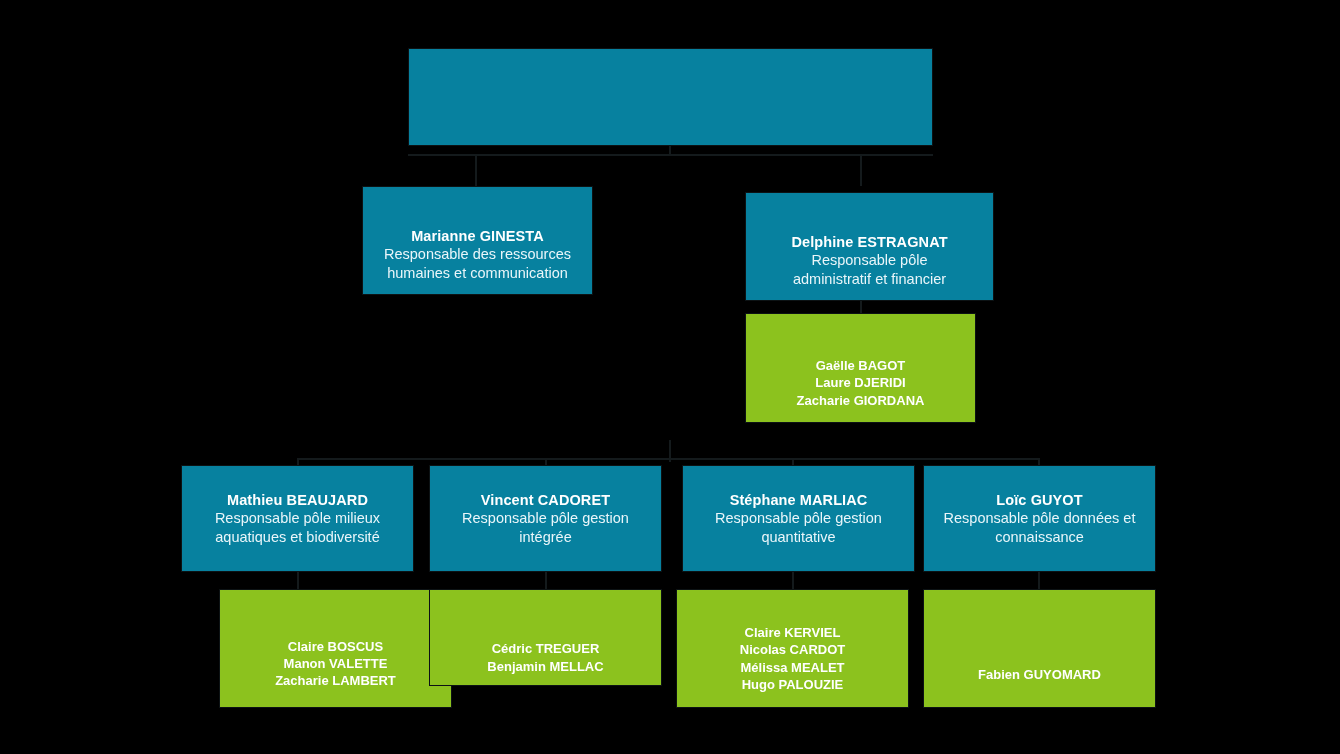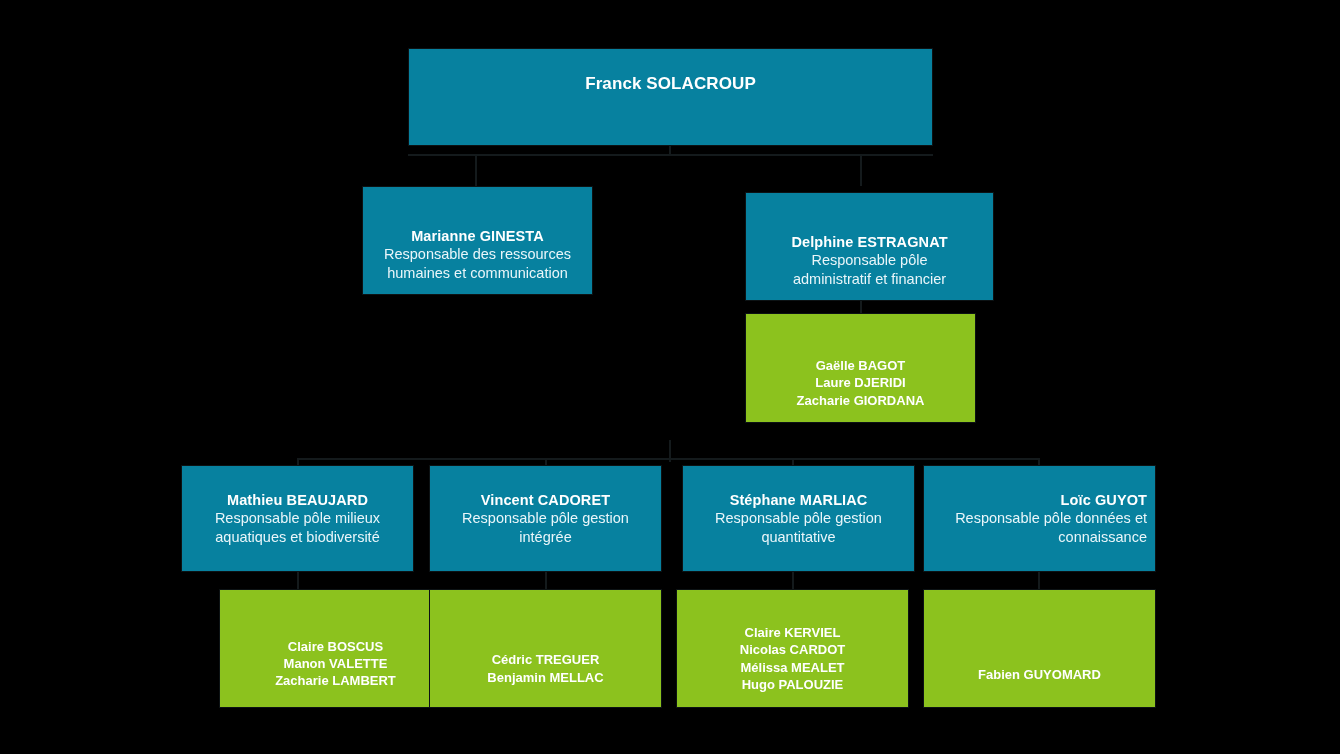--- a/index.html
+++ b/index.html
@@ -103,21 +103,20 @@
   <div class="connector" style="left:792px; top:458px; width:2px; height:7px;"></div>
   <div class="connector" style="left:1038px; top:458px; width:2px; height:7px;"></div>
 
   <div class="connector" style="left:297px; top:572px; width:2px; height:17px;"></div>
   <div class="connector" style="left:545px; top:572px; width:2px; height:17px;"></div>
   <div class="connector" style="left:792px; top:572px; width:2px; height:17px;"></div>
   <div class="connector" style="left:1038px; top:572px; width:2px; height:17px;"></div>
 
   <div class="node blue lvl-root" style="left:408px; top:48px; width:525px; height:98px;">
     <div class="inner">
-      <div class="name">Franck SOLACROUP</div>
     </div>
   </div>
 
   <div class="node blue lvl-2" style="left:362px; top:186px; width:231px; height:109px;">
     <div class="inner">
       <div class="name">Marianne GINESTA</div>
       <div class="role">Responsable des ressources</div>
       <div class="role">humaines et communication</div>
     </div>
   </div>
@@ -155,37 +154,37 @@
   </div>
 
   <div class="node blue lvl-3" style="left:676px; top:465px; width:233px; height:107px;margin-left:6px;">
     <div class="inner">
       <div class="name">Stéphane MARLIAC</div>
       <div class="role">Responsable pôle gestion</div>
       <div class="role">quantitative</div>
     </div>
   </div>
 
-  <div class="node blue lvl-3" style="left:923px; top:465px; width:233px; height:107px;text-align:right;">
+  <div class="node blue lvl-3" style="left:923px; top:465px; width:233px; height:107px;">
     <div class="inner">
       <div class="name">Loïc GUYOT</div>
       <div class="role">Responsable pôle données et</div>
       <div class="role">connaissance</div>
     </div>
   </div>
 
   <div class="node green staff staff-a" style="left:181px; top:589px; width:233px; height:119px;margin-left:38px;">
     <div class="inner">
       <div class="member">Claire BOSCUS</div>
       <div class="member">Manon VALETTE</div>
       <div class="member">Zacharie LAMBERT</div>
     </div>
   </div>
 
-  <div class="node green staff staff-a" style="left:429px; top:589px; width:233px; height:119px;">
+  <div class="node green staff staff-a" style="left:429px; top:589px; width:233px; height:97px;">
     <div class="inner" style="padding-top:40px;">
       <div class="member">Cédric TREGUER</div>
       <div class="member">Benjamin MELLAC</div>
     </div>
   </div>
 
   <div class="node green staff staff-b" style="left:676px; top:589px; width:233px; height:119px;">
     <div class="inner">
       <div class="member">Claire KERVIEL</div>
       <div class="member">Nicolas CARDOT</div>

